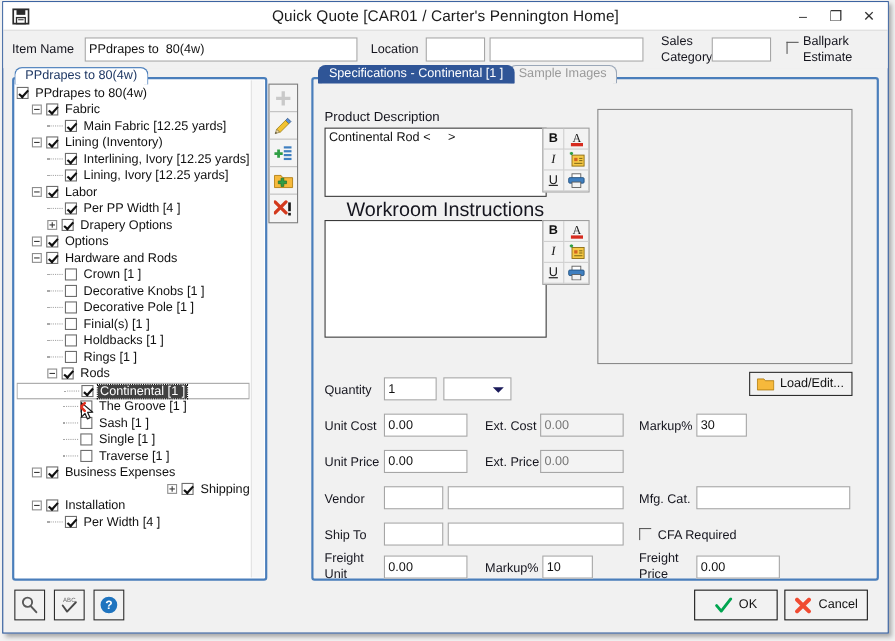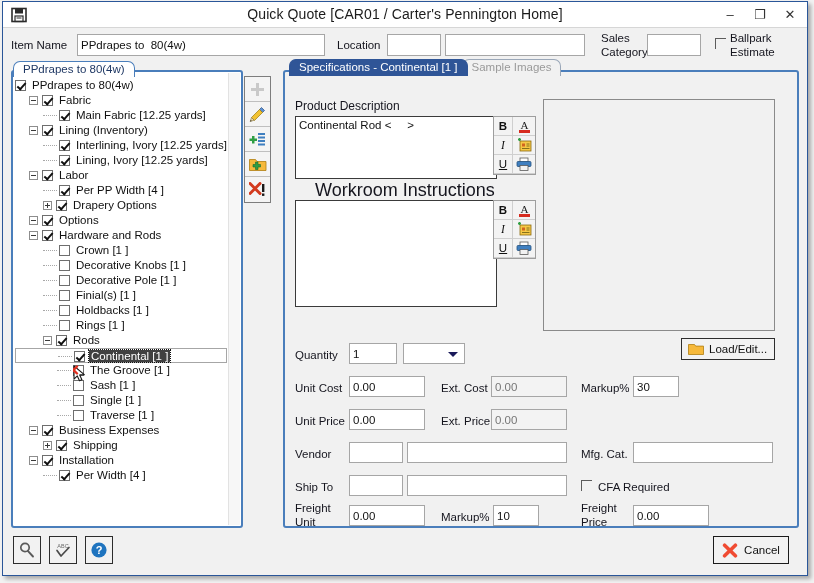--- a/index.html
+++ b/index.html
@@ -383,21 +383,21 @@
             <div class="node" style="padding-left: 28px;"><span class="dots"></span><span class="cbx"></span><span class="txt">Finial(s) [1 ]</span></div>
             <div class="node" style="padding-left: 28px;"><span class="dots"></span><span class="cbx"></span><span class="txt">Holdbacks [1 ]</span></div>
             <div class="node" style="padding-left: 28px;"><span class="dots"></span><span class="cbx"></span><span class="txt">Rings [1 ]</span></div>
             <div class="node" style="padding-left: 28px;"><span class="expander"></span><span class="cbx on"></span><span class="txt">Rods</span></div>
             <div class="node sel" style="padding-left: 42px;"><span class="dots"></span><span class="cbx on"></span><span class="txt">Continental [1 ]</span></div>
             <div class="node" style="padding-left: 42px;"><span class="dots"></span><span class="cbx"></span><span class="txt">The Groove [1 ]</span></div>
             <div class="node" style="padding-left: 42px;"><span class="dots"></span><span class="cbx"></span><span class="txt">Sash [1 ]</span></div>
             <div class="node" style="padding-left: 42px;"><span class="dots"></span><span class="cbx"></span><span class="txt">Single [1 ]</span></div>
             <div class="node" style="padding-left: 42px;"><span class="dots"></span><span class="cbx"></span><span class="txt">Traverse [1 ]</span></div>
             <div class="node" style="padding-left: 14px;"><span class="expander"></span><span class="cbx on"></span><span class="txt">Business Expenses</span></div>
-            <div class="node" style="padding-left: 28px;"><span class="expander plus"></span><span class="cbx on"></span><span class="txt">Shipping</span></div>
+            <div class="node" style="padding-left: 28px; text-align: right;"><span class="expander plus"></span><span class="cbx on"></span><span class="txt">Shipping</span></div>
             <div class="node" style="padding-left: 14px;"><span class="expander"></span><span class="cbx on"></span><span class="txt">Installation</span></div>
             <div class="node" style="padding-left: 28px;"><span class="dots"></span><span class="cbx on"></span><span class="txt">Per Width [4 ]</span></div>
             <span class="cursor-arrow" style="left: 58px; top: 287px;"><svg width="16" height="20" viewBox="0 0 16 20">
                 <path d="M1 1l0 13.2 3.3-3.3 2.2 4.9 2.4-1.1-2.2-4.8 4.6-0.2z" fill="#ffffff" stroke="#1a1a1a" stroke-width="1.1" stroke-linejoin="round"></path>
                 <path d="M-3 1.5l7 7M4 1.5l-7 7" stroke="#e03020" stroke-width="2.4" stroke-linecap="round"></path>
               </svg></span>
           </div>
         <div class="tree-vscroll"></div>
       </div>
 
@@ -568,20 +568,26 @@
             <path d="M4 9.5l4 5.5 8-8.5" fill="none" stroke="#4a4a4a" stroke-width="1.7" stroke-linecap="round" stroke-linejoin="round"></path>
           </svg>
         </div>
         <div class="iconbtn abs" style="left:82px; top:9px;">
           <svg width="18" height="18" viewBox="0 0 18 18">
             <circle cx="9" cy="9" r="7.6" fill="#1f74bf"></circle>
             <text x="9" y="13" font-size="11" font-weight="bold" font-family="Liberation Sans, sans-serif" text-anchor="middle" fill="#ffffff">?</text>
           </svg>
         </div>
 
+        <div class="bigbtn abs" style="left:628px; top:9px;">
+          <svg width="16" height="15" viewBox="0 0 16 15" style="flex:0 0 auto;">
+            <path d="M1.5 7.5l4.2 5 8.6-11" fill="none" stroke="#00a550" stroke-width="2.6" stroke-linecap="round" stroke-linejoin="round"></path>
+          </svg>
+          <span>OK</span>
+        </div>
         <div class="bigbtn abs" style="left:710px; top:9px;">
           <svg width="16" height="15" viewBox="0 0 16 15" style="flex:0 0 auto;">
             <path d="M2.6 2.2l10.8 10.6M13.4 2.2L2.6 12.8" stroke="#f04b32" stroke-width="3.6" stroke-linecap="round"></path>
           </svg>
           <span>Cancel</span>
         </div>
       </div>
 
     </div>
   </div>

